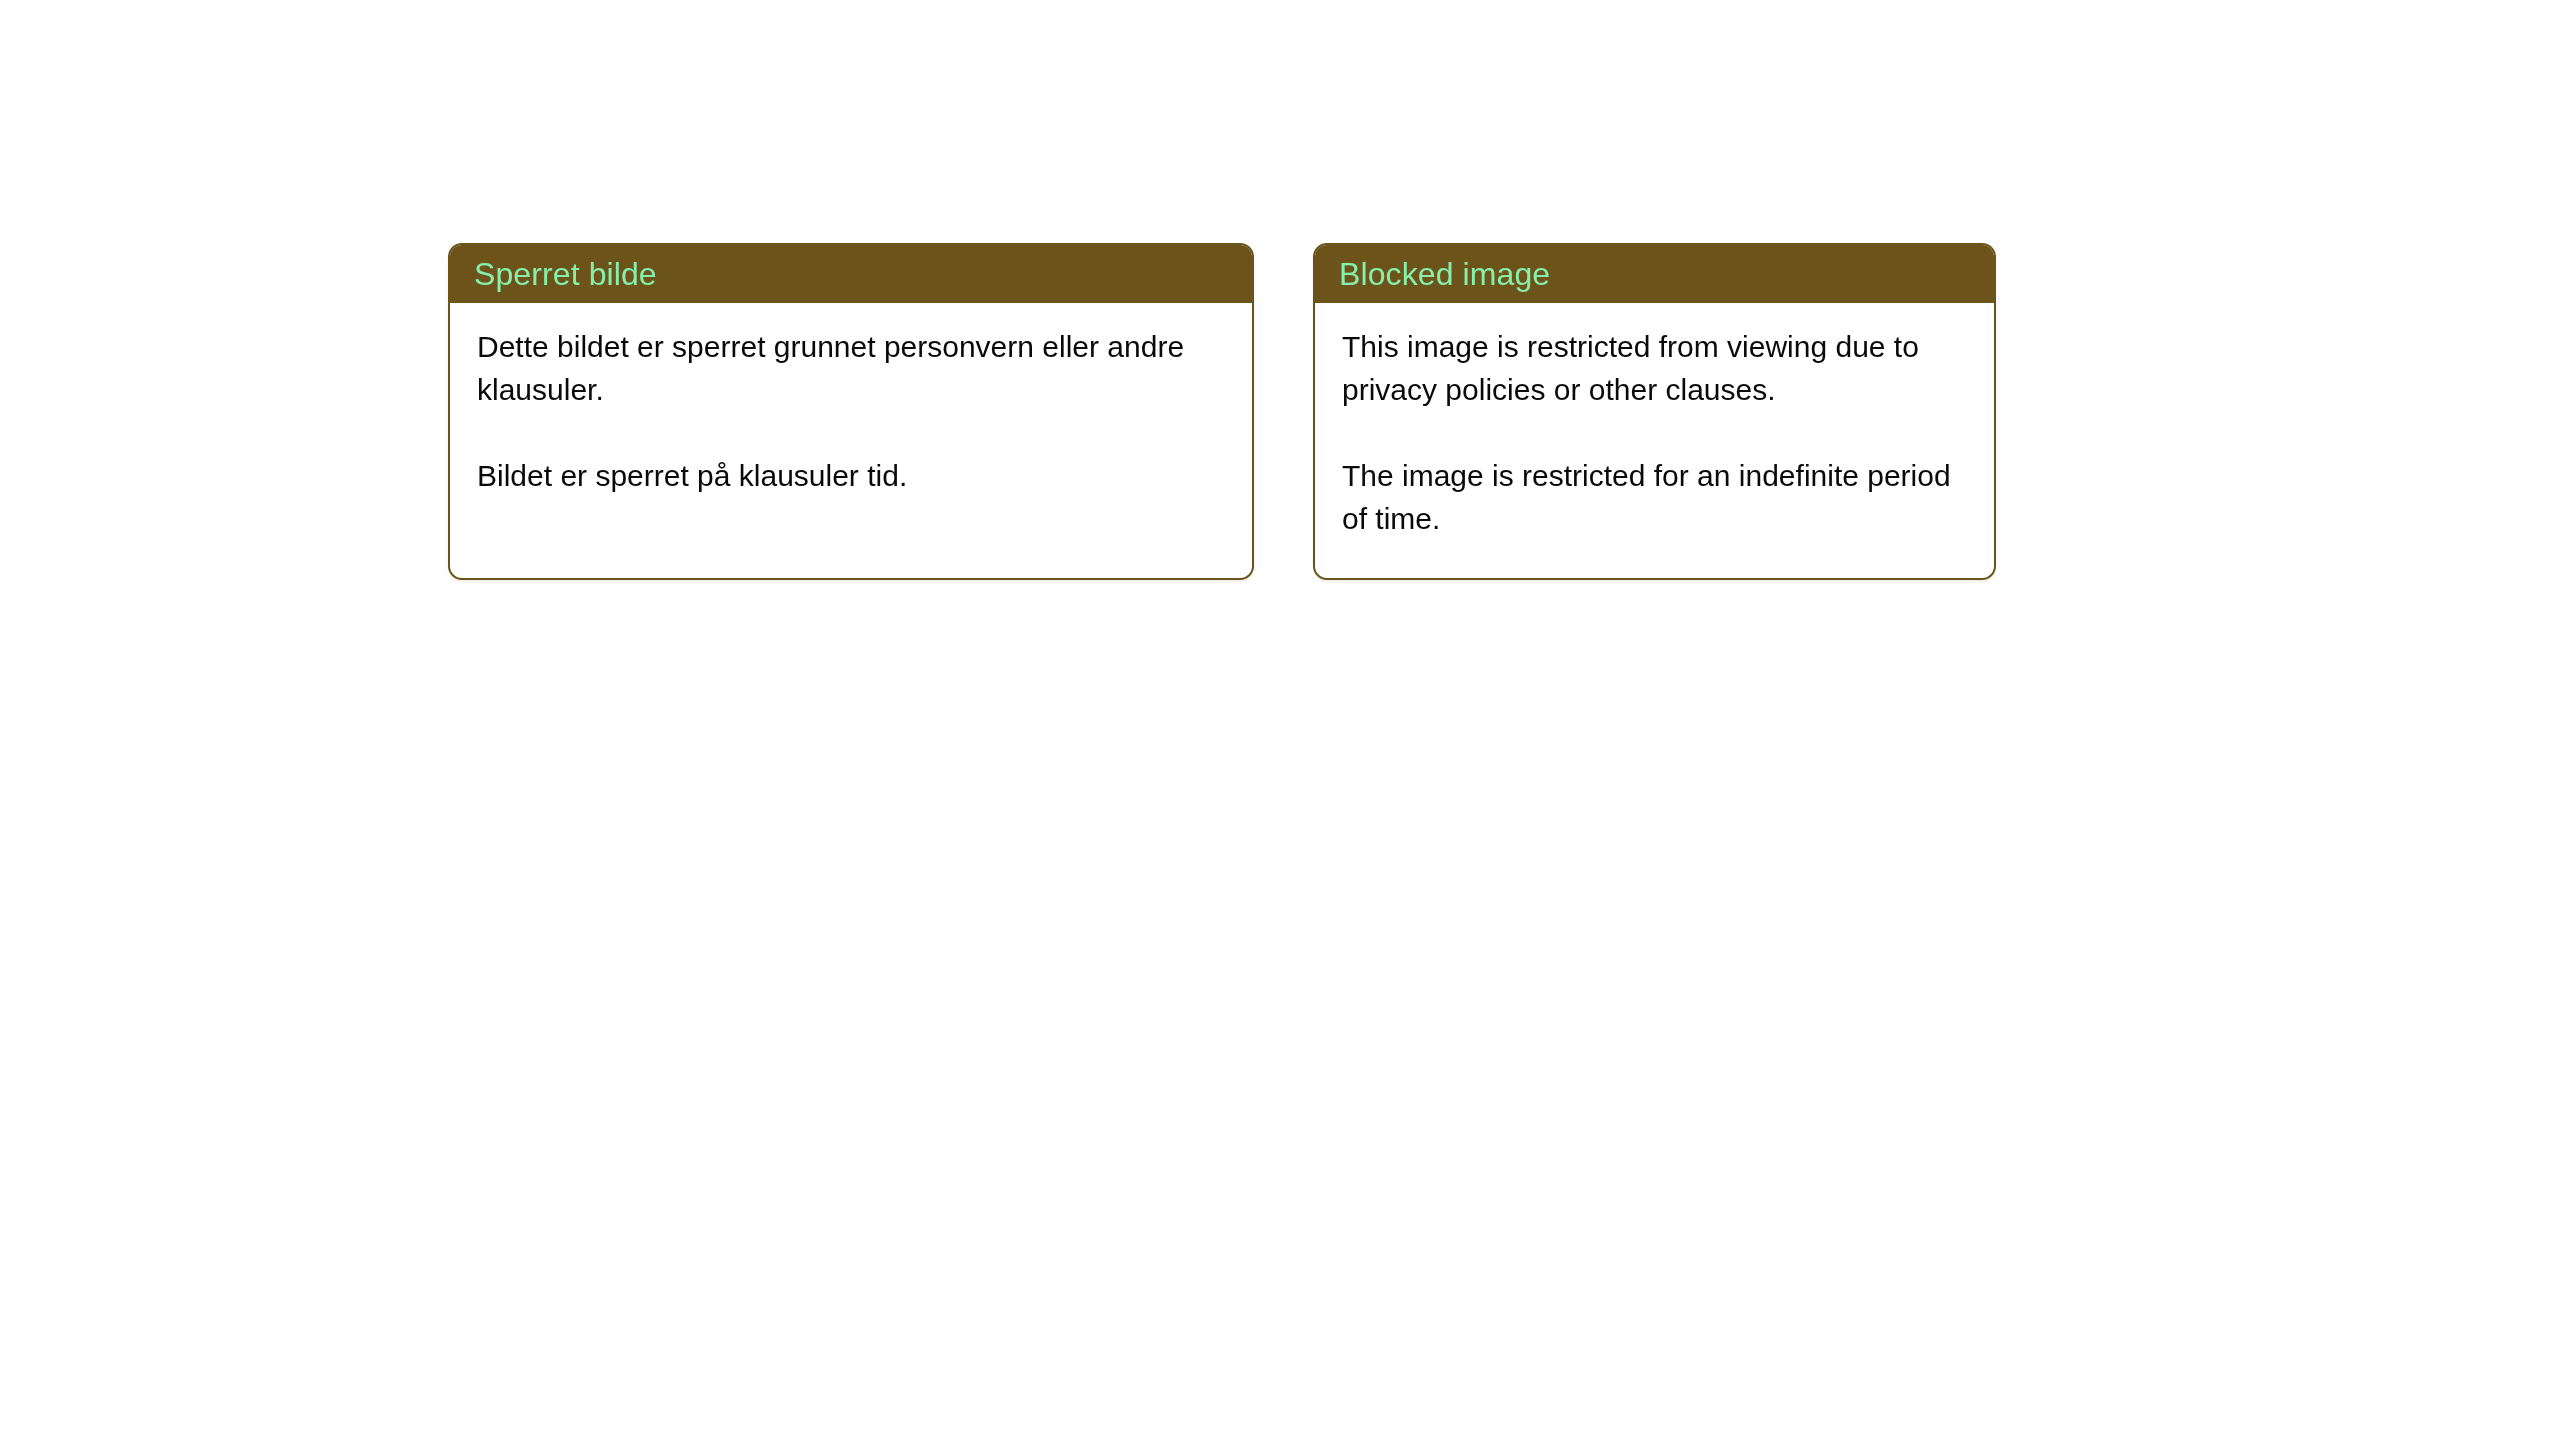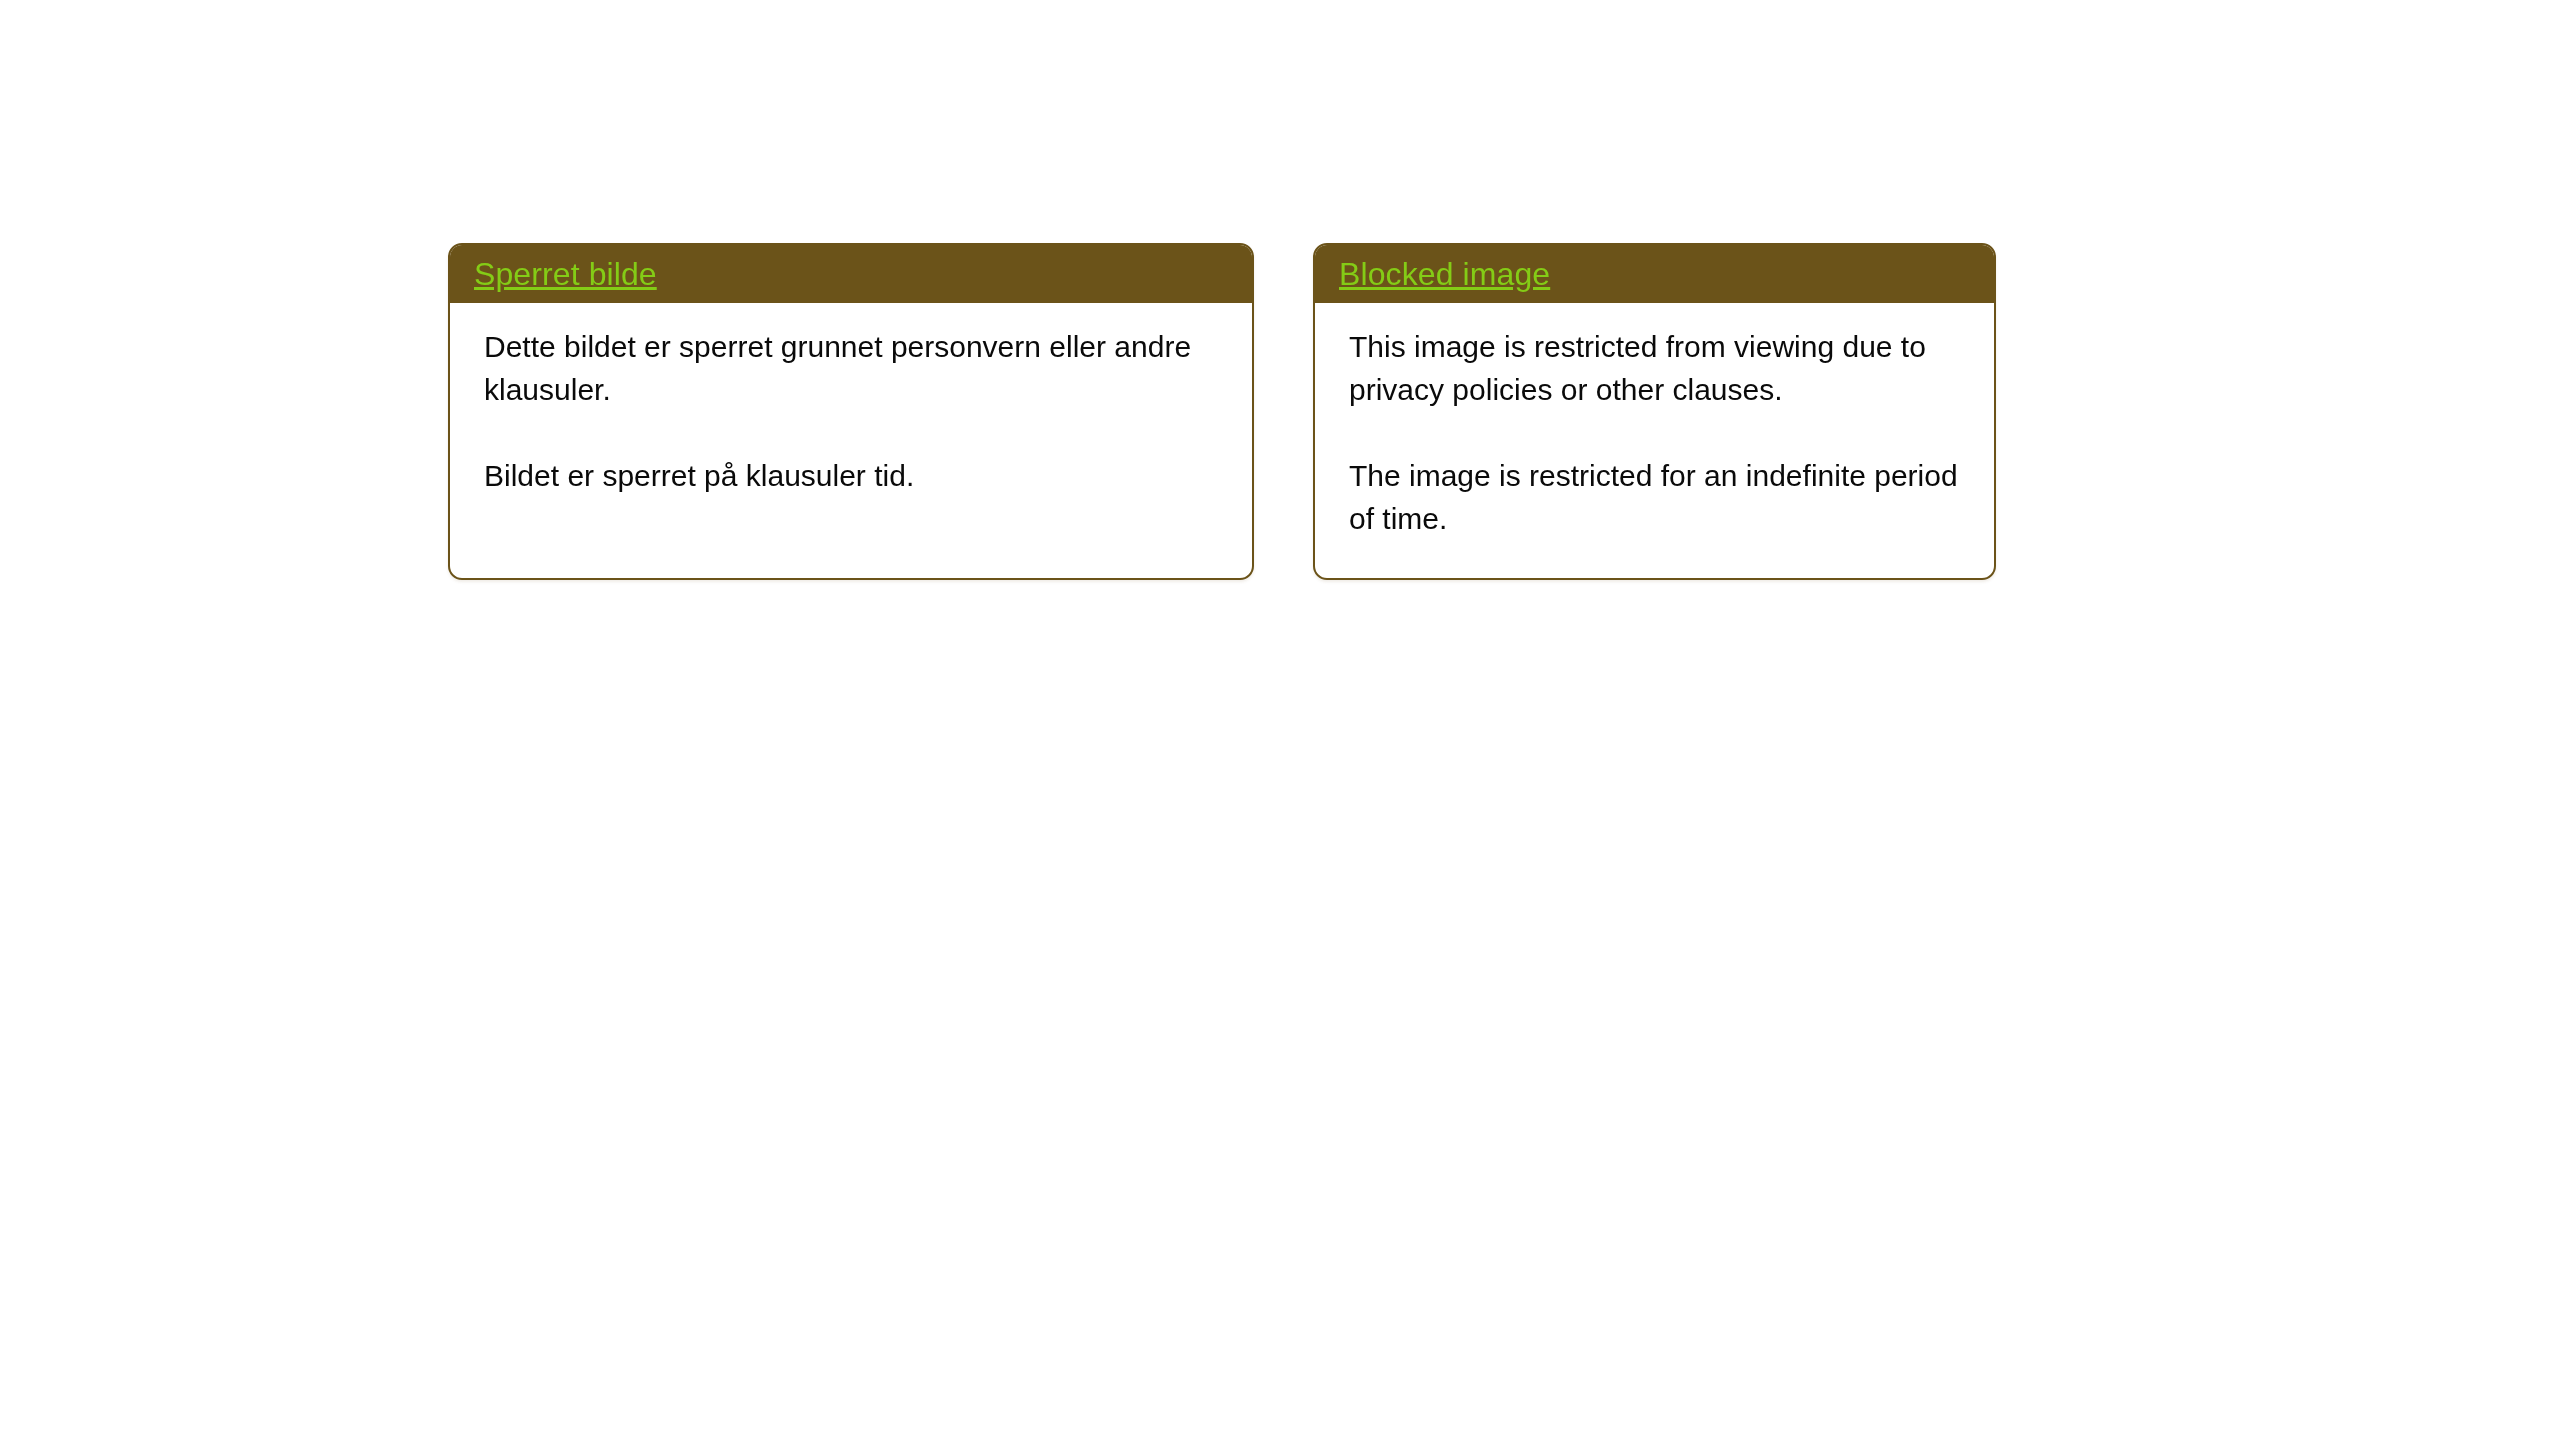--- a/index.html
+++ b/index.html
@@ -49,33 +49,31 @@
   .notice-header {
     height: 58px;
     background: #6b5319;
     display: flex;
     align-items: center;
     padding: 0 0 0 24px;
     box-sizing: border-box;
   }
 
   .notice-header-title {
-    color: #84cc16;
+    color: #86efac;
     font-size: 32px;
     line-height: 1;
     font-weight: 400;
     letter-spacing: 0.1px;
     white-space: nowrap;
-    text-decoration: underline;
   }
 
   .notice-body {
     padding: 22px 26px 0 27px;
     box-sizing: border-box;
-    margin-left: 7px;
   }
 
   .notice-paragraph {
     color: #0a0a0a;
     font-size: 30px;
     line-height: 43px;
     font-weight: 400;
     margin: 0;
     max-width: 760px;
   }

